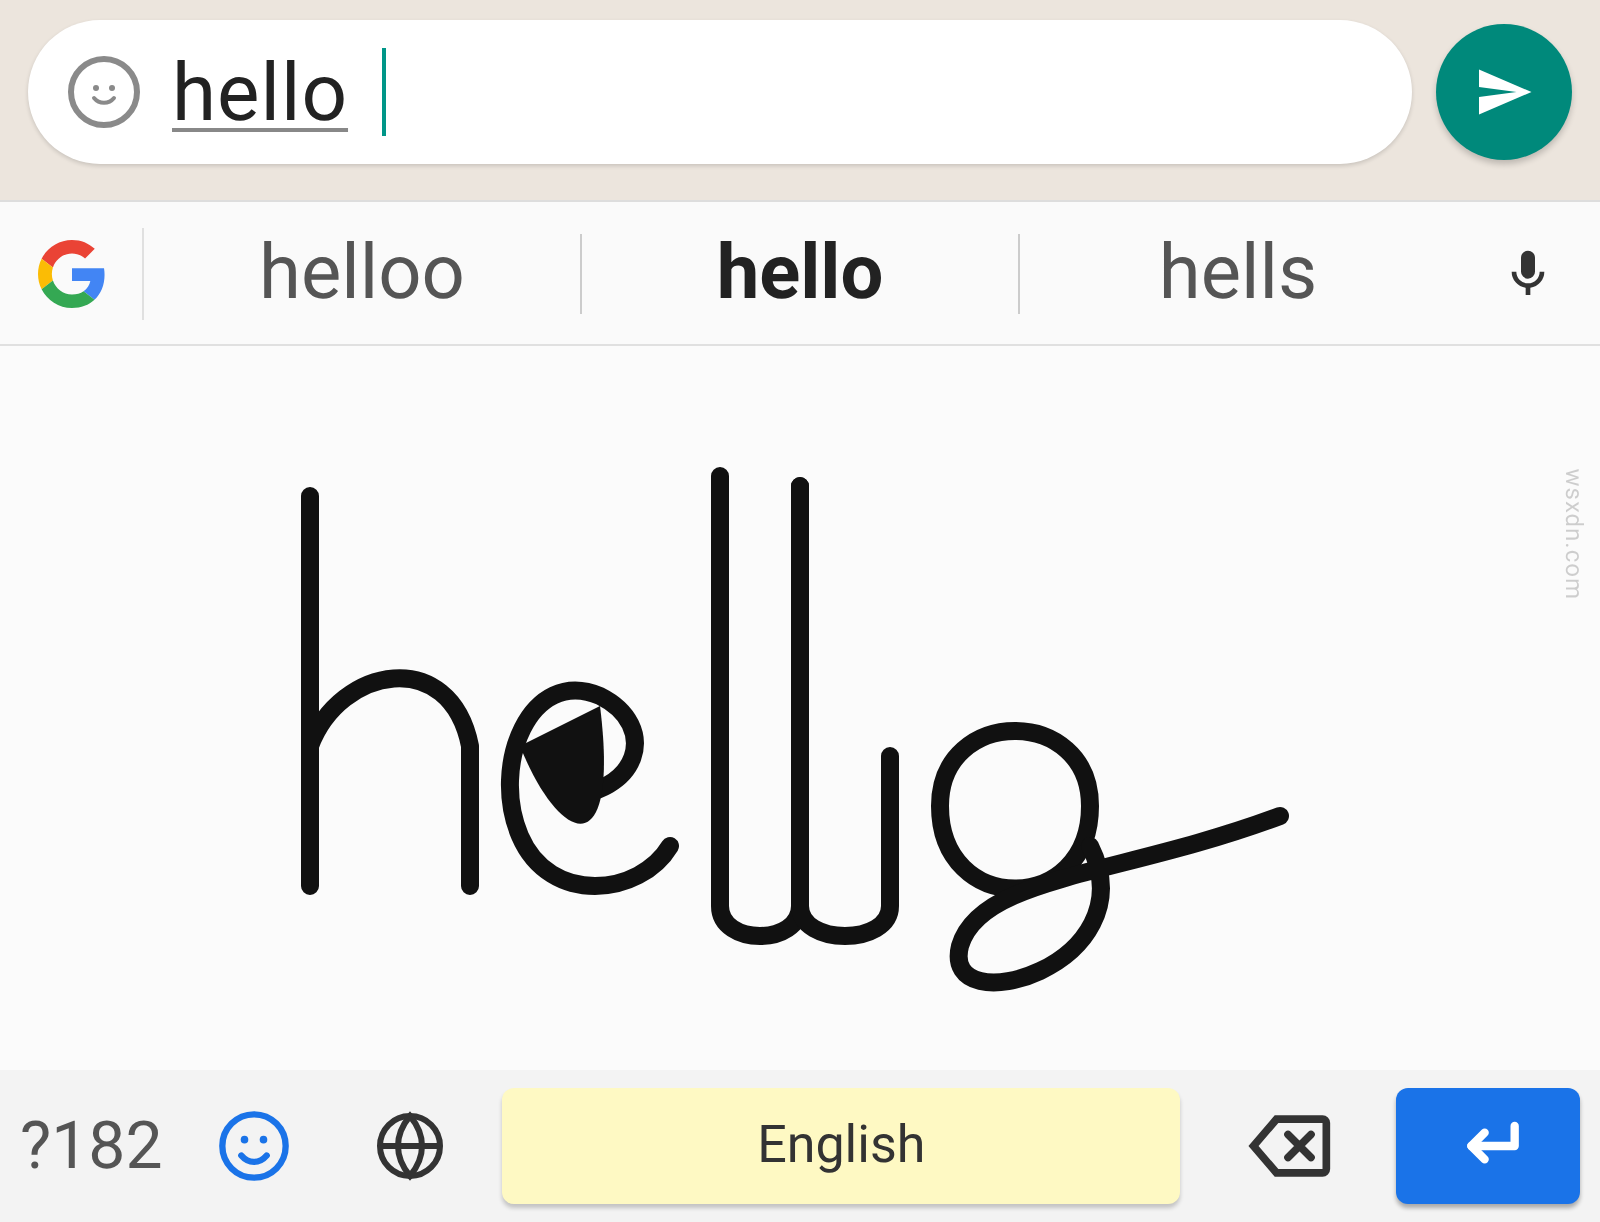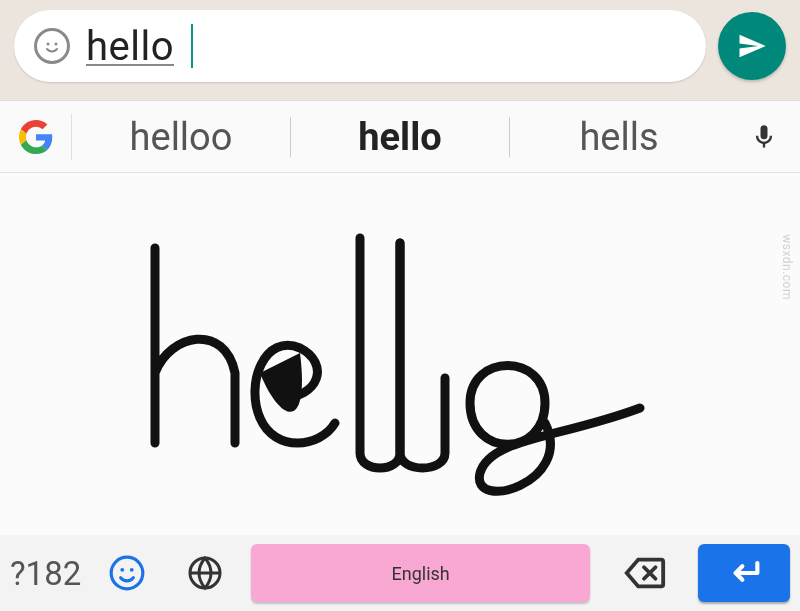--- a/index.html
+++ b/index.html
@@ -129,28 +129,28 @@
     color:#555;
     font-size: 33px;
     min-width: 64px;
     display:flex;
     align-items:center;
     justify-content:center;
   }
   .toolkey.toolkey-emoji { color:#1a73e8; }
   .space-key {
     flex:1;
-    background:#f9a8d4;
+    background:#fef9c3;
     border-radius:6px;
     box-shadow: 0 2px 2px rgba(0,0,0,0.2);
     height: 58px;
     display:flex;
     align-items:center;
     justify-content:center;
-    font-size: 18px;
+    font-size: 26px;
     color:#333;
   }
   .backspace {
     width: 80px;
     display:flex;
     align-items:center;
     justify-content:center;
   }
   .enter-key {
     width: 92px;

